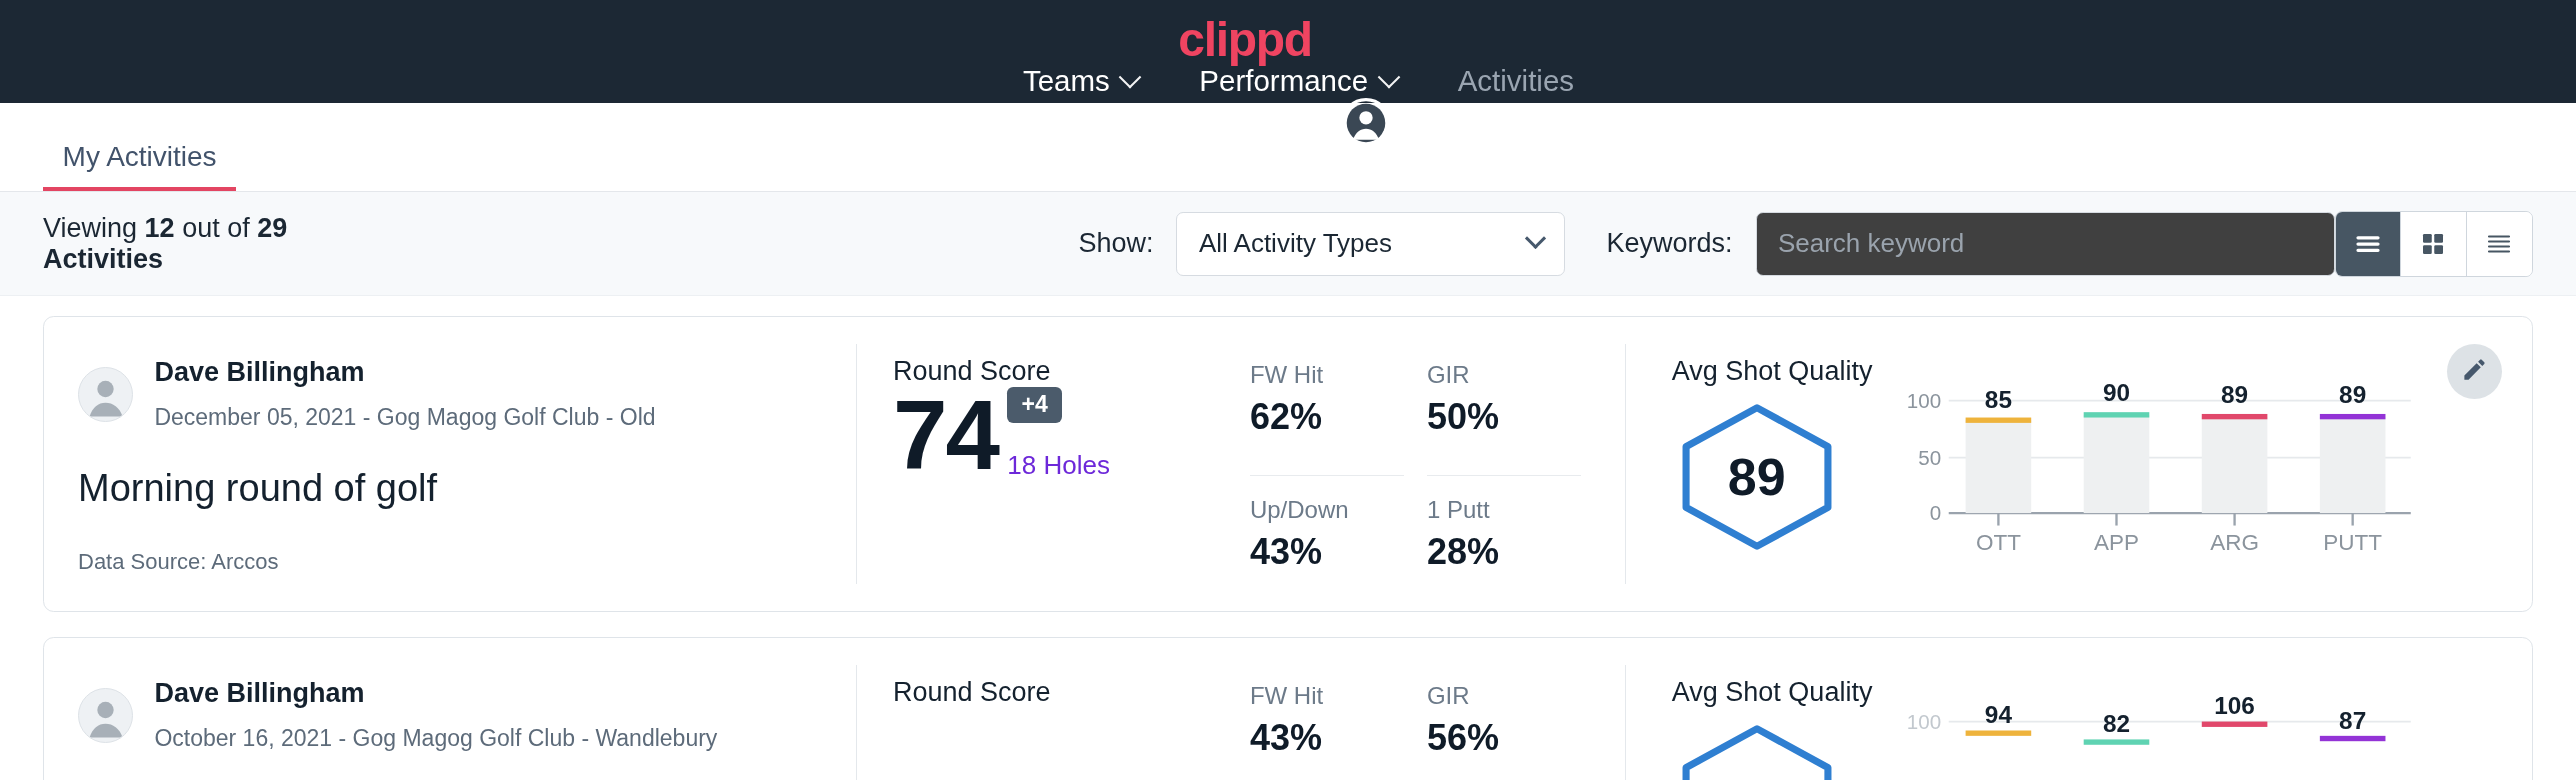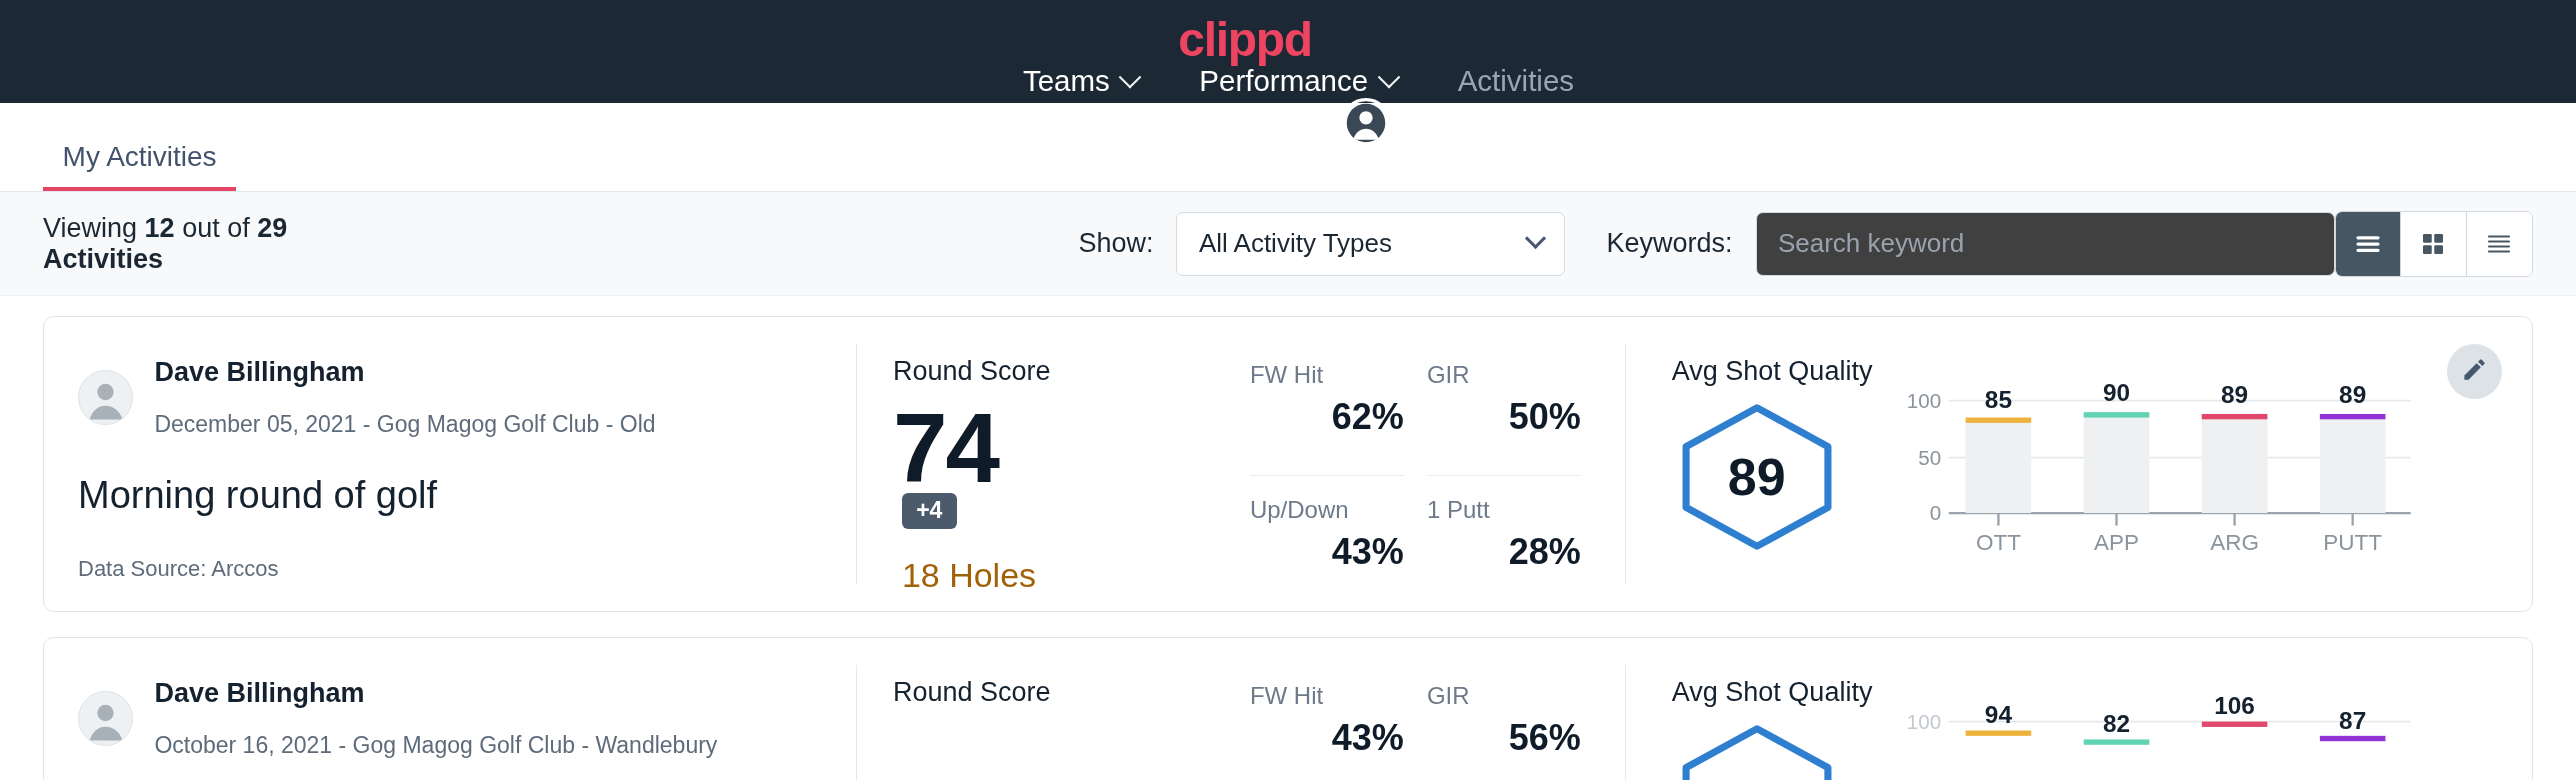--- a/index.html
+++ b/index.html
@@ -117,43 +117,43 @@
   }
   .card-left { width: 812px; padding: 39px 0 0 34px; }
   .who { display: flex; align-items: center; gap: 21.4px; }
   .who-av {
     width: 55px; height: 55px; border-radius: 50%;
     background: #eef1f4; border: 0.9px solid #dde2e7;
     display: flex; align-items: center; justify-content: center;
     overflow: hidden; flex: none;
   }
   .who-name { font-size: 27px; font-weight: 700; color: #14212e; line-height: 1.25; }
-  .who-sub { font-size: 23px; color: #5d6b7a; line-height: 1.35; margin-top: 20px; }
+  .who-sub { font-size: 23px; color: #5d6b7a; line-height: 1.35; margin-top: 13px; }
   .card-title { font-size: 38px; color: #14212e; margin-top: 34px; }
   .card-src { font-size: 22px; color: #5d6b7a; margin-top: 39px; }
 
   .vdiv { width: 0.9px; background: #e4e8ec; margin: 27px 0; }
 
   .card-mid { width: 768px; padding: 39px 0 0 36px; display: flex; }
   .score-col { width: 357px; }
   .sec-label { font-size: 27px; color: #14212e; }
-  .score-row { display: flex; align-items: flex-start; margin-top: 16px; flex-direction: column; }
+  .score-row { display: flex; align-items: flex-end; margin-top: 0; }
   .score-num { font-size: 98px; font-weight: 700; color: #0f1b28; line-height: .92; letter-spacing: -1.8px; }
   .score-right { display: flex; flex-direction: column; align-items: flex-start; margin-left: 9px; }
   .badge {
     background: #4b5b6b; color: #ffffff; font-size: 23px; font-weight: 700;
     border-radius: 6.2px; padding: 4.5px 14.3px; margin-bottom: 27px;
   }
-  .holes { font-size: 34px; color: #a16207; }
+  .holes { font-size: 26px; color: #6d28d9; }
 
   .stats { display: grid; grid-template-columns: 154px 154px; column-gap: 23px; padding-top: 5.4px; }
   .stat { padding-bottom: 12.5px; }
   .stat.brd { border-bottom: 0.9px solid #e8ebee; margin-bottom: 19.6px; }
   .stat-l { font-size: 24px; color: #6c7a89; }
-  .stat-v { font-size: 36px; font-weight: 700; color: #0f1b28; margin-top: 7.1px; text-align: right; }
+  .stat-v { font-size: 36px; font-weight: 700; color: #0f1b28; margin-top: 7.1px; }
 
   .card-right { flex: 1; padding: 39px 0 0 46px; display: flex; }
   .hexcol { width: 223px; }
   .hexwrap { margin-top: 14.3px; position: relative; width: 170px; height: 152px; }
   .hexnum {
     position: absolute; inset: 0; display: flex; align-items: center; justify-content: center;
     font-size: 52px; font-weight: 700; color: #0f1b28;
   }
 
   .chartwrap { flex: 1; padding: 16px 107px 0 5.4px; }

